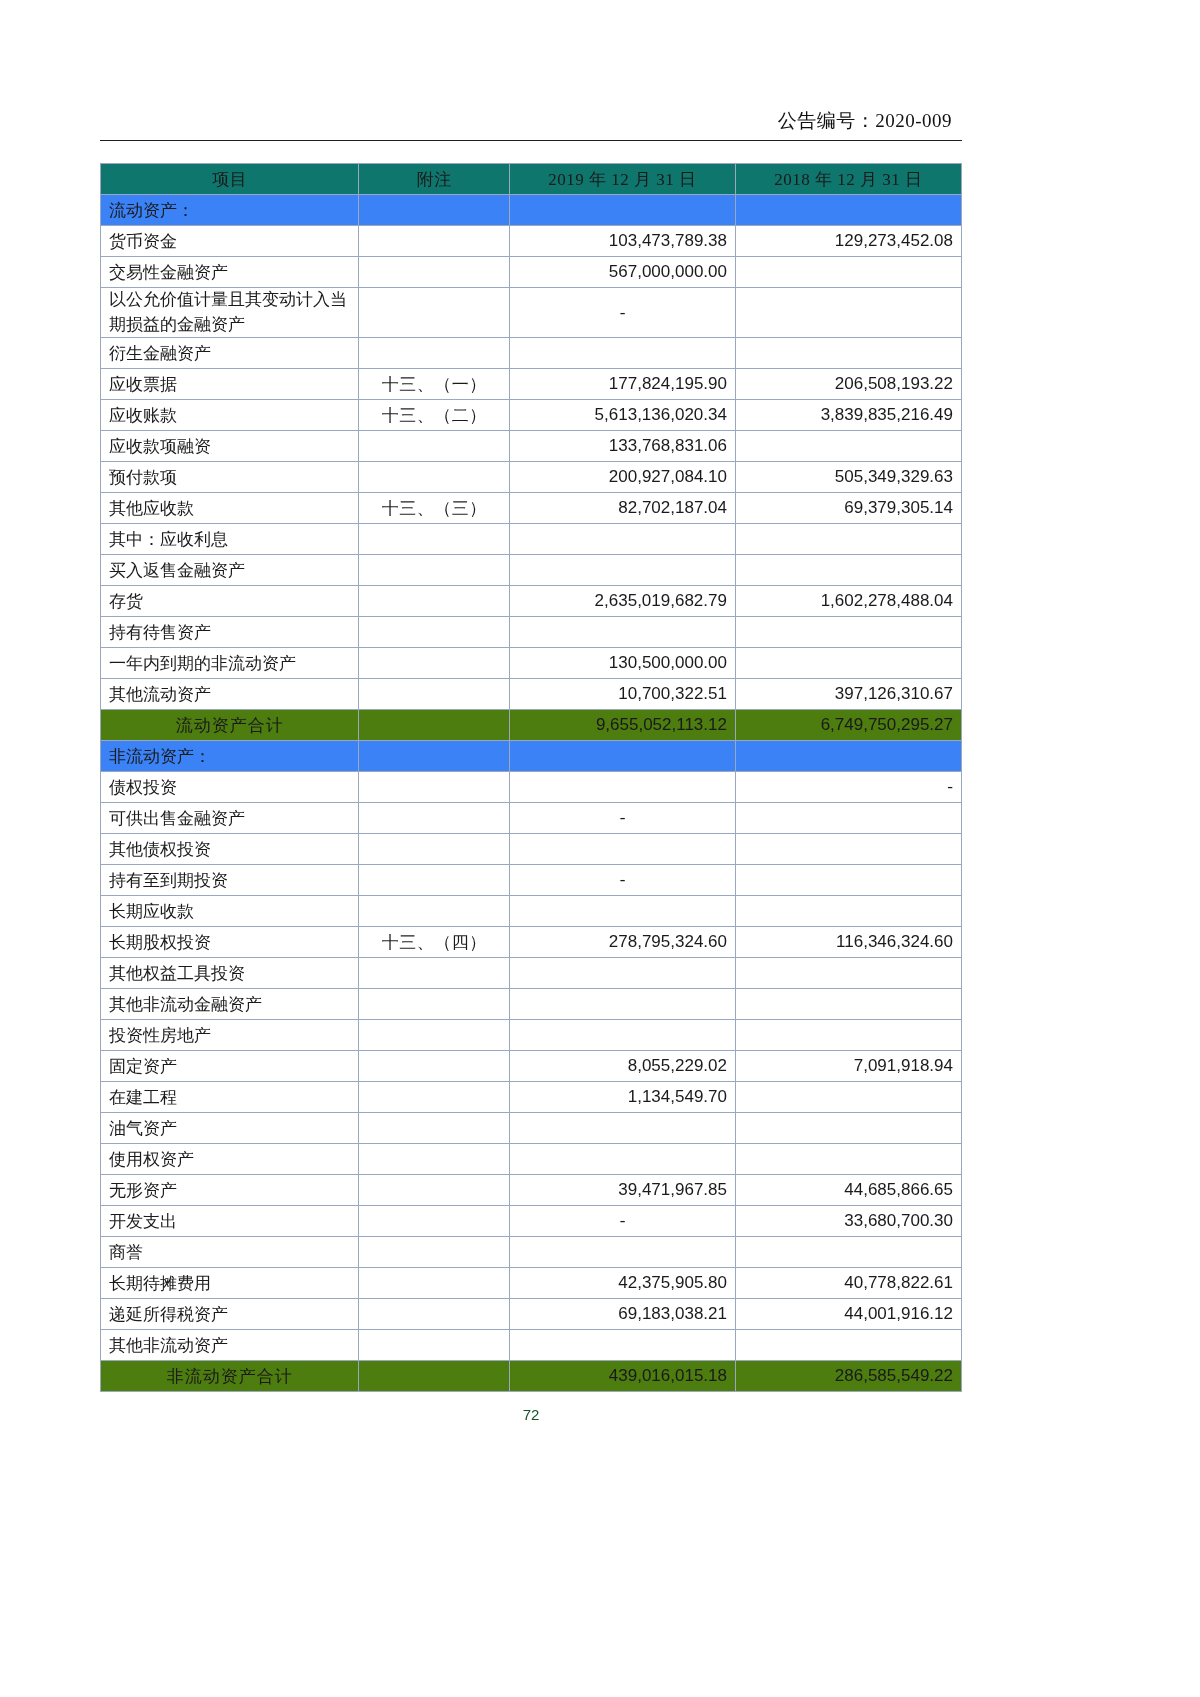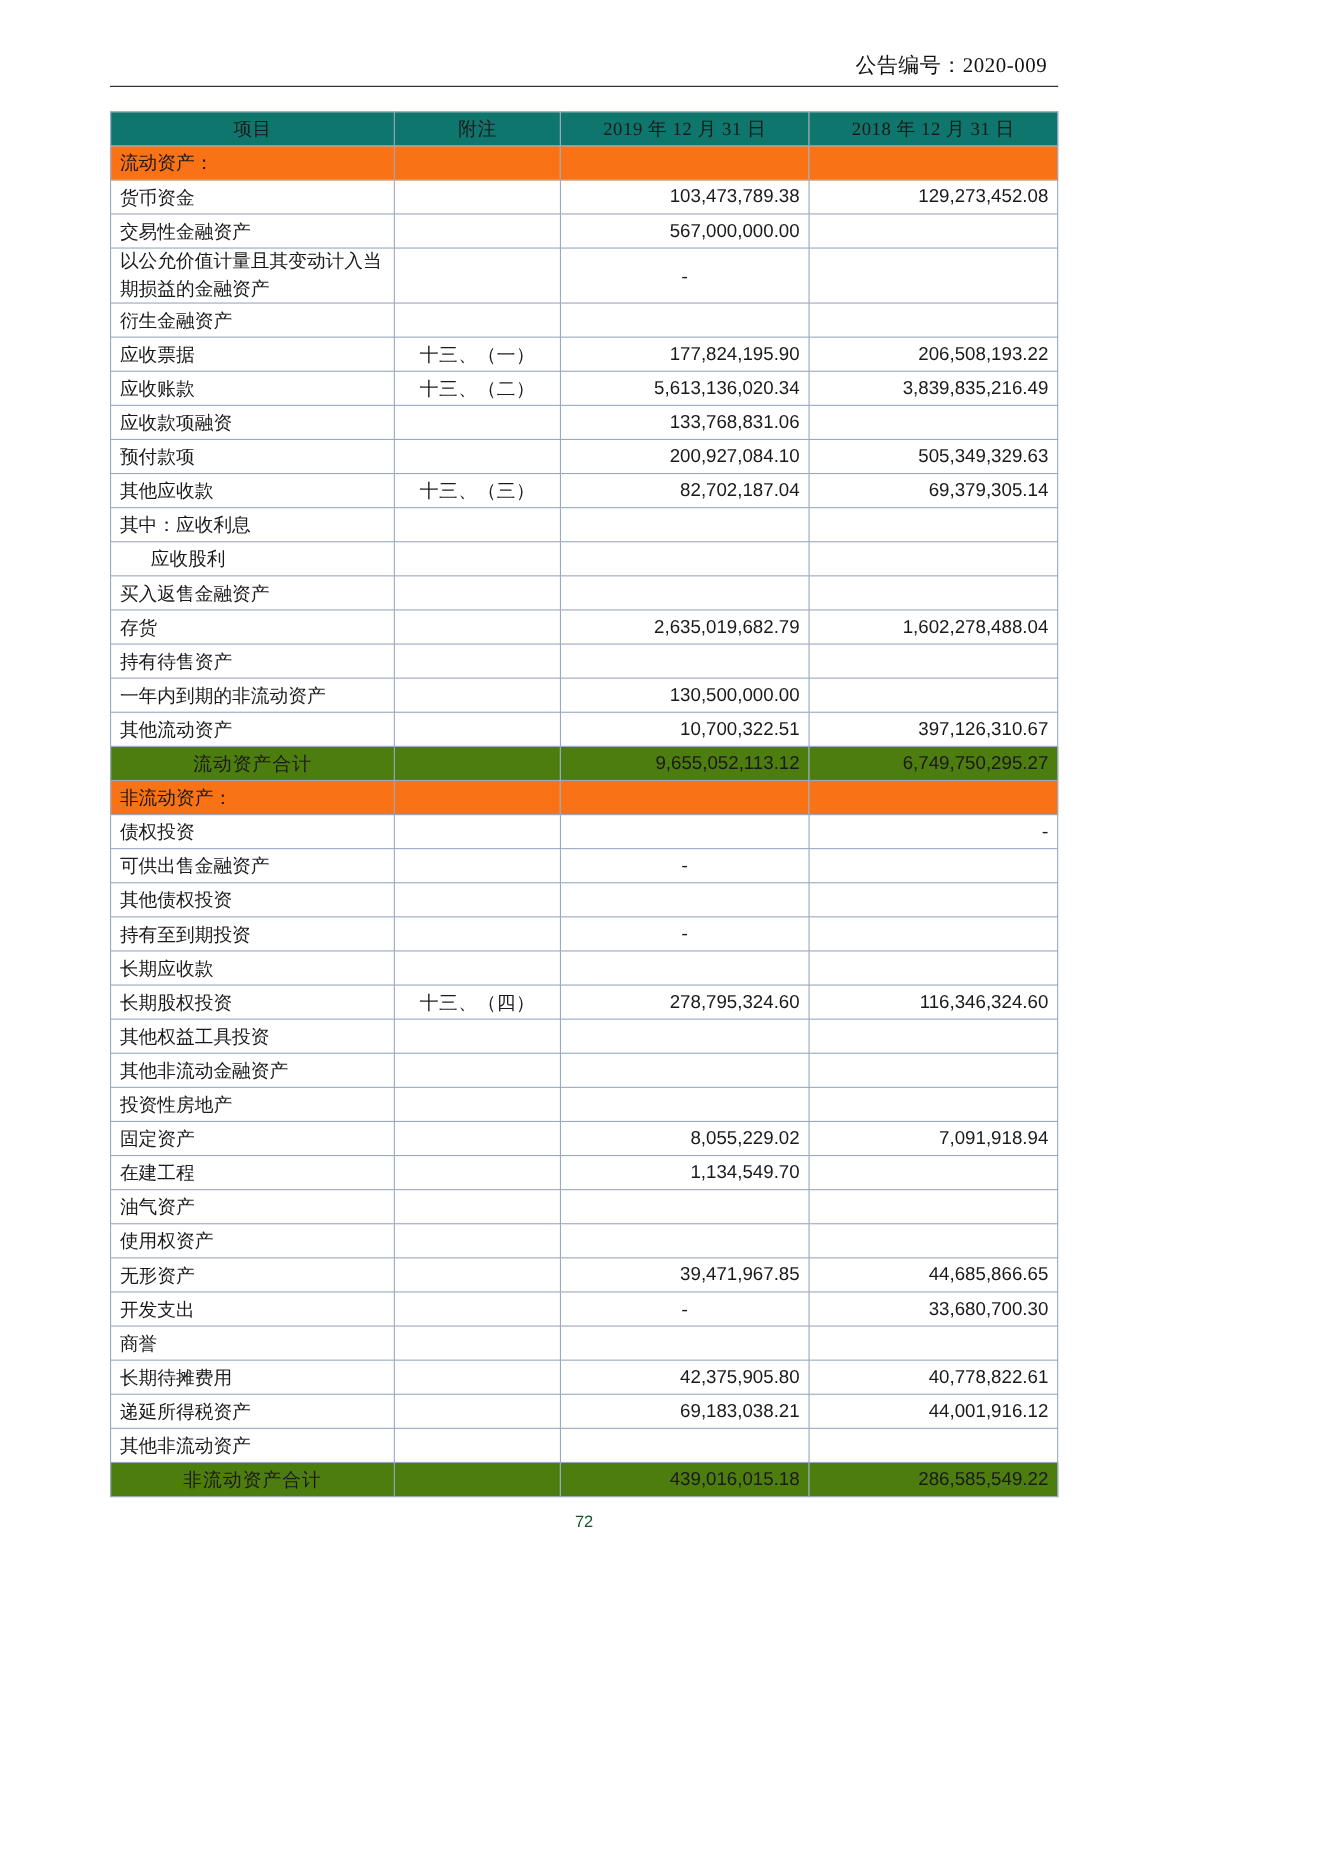--- a/index.html
+++ b/index.html
@@ -11,21 +11,21 @@
     width: 1200px;
     height: 1697px;
     font-family: "Liberation Serif", "DejaVu Serif", serif;
     color: #1a1a1a;
     position: relative;
   }
   .page {
     width: 1062px;
     height: 1697px;
     box-sizing: border-box;
-    padding: 30px 100px 40px 100px;
+    padding: 92px 100px 40px 100px;
     position: relative;
     background: #fff;
   }
   .header-row {
     display: flex;
     justify-content: flex-end;
     align-items: flex-end;
     height: 42px;
   }
   .header-code {
@@ -61,21 +61,21 @@
   thead th {
     background: #0f766e;
     text-align: center;
     font-weight: bold;
     font-size: 17px;
     letter-spacing: 0.5px;
     height: 34px;
     font-family: Liberation Serif, serif;
   }
   .row-section td {
-    background: #f97316;
+    background: #3b82f6;
   }
   .row-total td {
     background: #4d7c0f;
   }
   .cell-item {
     text-align: left;
     padding-left: 12px;
   }
   .cell-item.indent1 { padding-left: 36px; }
   .cell-total {
@@ -196,26 +196,20 @@
           <td class="cell-num">82,702,187.04</td>
           <td class="cell-num">69,379,305.14</td>
         </tr>
         <tr>
           <td class="cell-item">其中：应收利息</td>
           <td class="cell-note"></td>
           <td class="cell-num"></td>
           <td class="cell-num"></td>
         </tr>
         <tr>
-          <td class="cell-item indent1">应收股利</td>
-          <td class="cell-note"></td>
-          <td class="cell-num"></td>
-          <td class="cell-num"></td>
-        </tr>
-        <tr>
           <td class="cell-item">买入返售金融资产</td>
           <td class="cell-note"></td>
           <td class="cell-num"></td>
           <td class="cell-num"></td>
         </tr>
         <tr>
           <td class="cell-item">存货</td>
           <td class="cell-note"></td>
           <td class="cell-num">2,635,019,682.79</td>
           <td class="cell-num">1,602,278,488.04</td>

